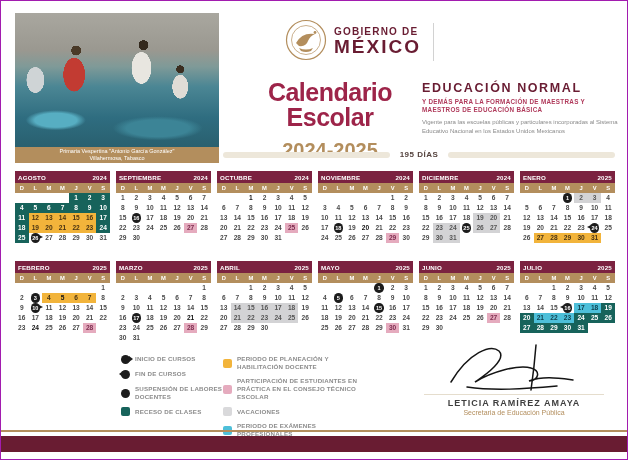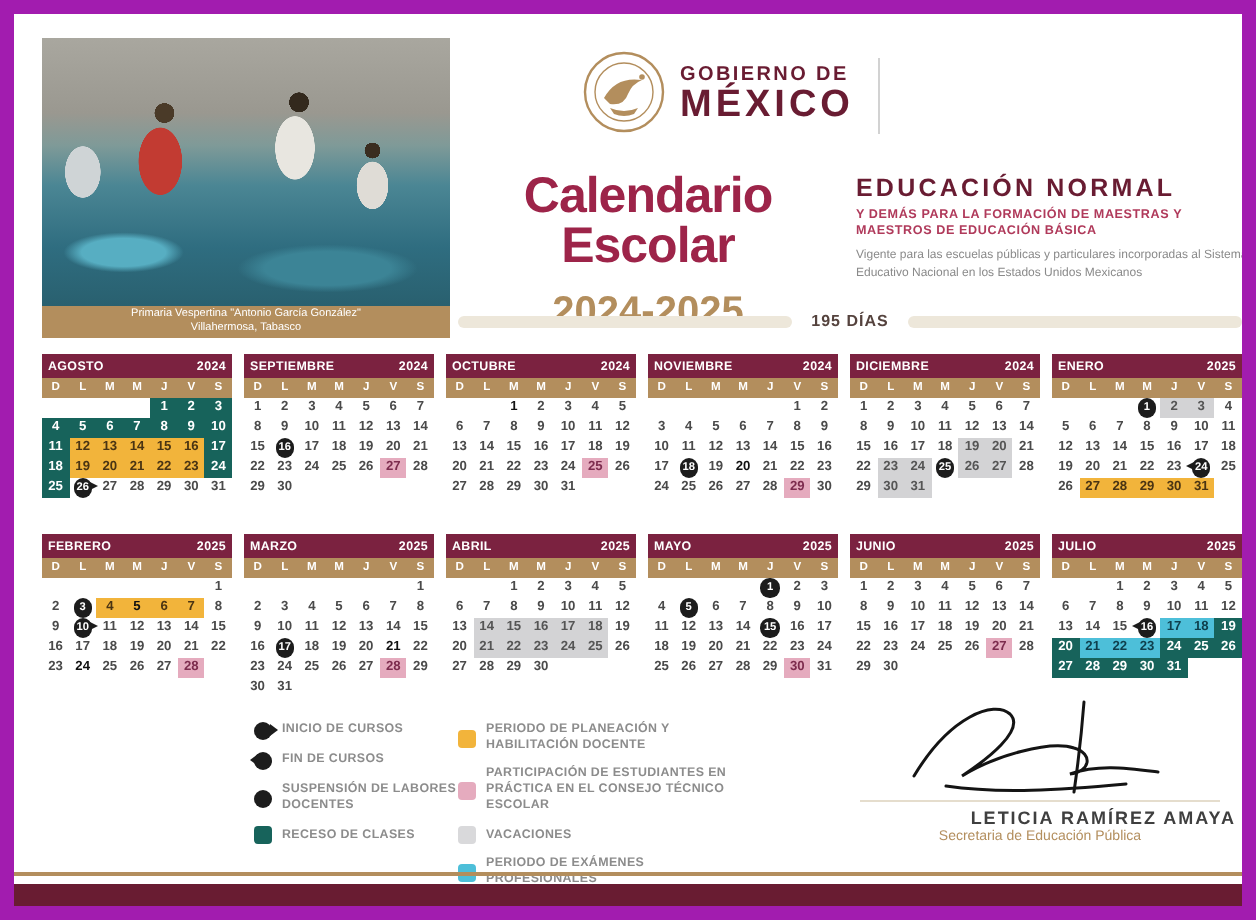--- a/index.html
+++ b/index.html
@@ -1,17 +1,17 @@
 <!DOCTYPE html>
 <html style="--maroon: #7B2240; --wine: #691C32; --gold: #B38E5D; --accent-red: #9D2449; --receso: #17635B; --plan: #F2B43B; --vac: #D3D3D5; --cte: #E5ABBE; --exam: #4DBFD9; --black-day: #1C1C1C;"><head>
 <meta charset="utf-8">
 <style>
   html,body{margin:0;padding:0;background:#fff;}
   .page{position:relative;width:628px;height:460px;background:#fff;overflow:hidden;
-        font-family:"Liberation Sans",sans-serif;border:7px solid #a21caf;box-sizing:border-box;}
+        font-family:"Liberation Sans",sans-serif;border:1px solid #a21caf;box-sizing:border-box;}
 
   
   .photo{position:absolute;left:14px;top:12px;width:204px;height:150px;}
   .photo-img{position:absolute;left:0;right:0;top:0;bottom:16px;
     background:
       radial-gradient(circle 5px at 30% 28%, #4a3a28 98%, transparent),
       radial-gradient(ellipse 11px 17px at 29% 46%, #c23b32 98%, transparent),
       radial-gradient(circle 5px at 63% 24%, #33291d 98%, transparent),
       radial-gradient(ellipse 10px 16px at 62% 41%, #e8e6e0 98%, transparent),
       radial-gradient(ellipse 8px 12px at 81% 55%, #dfdcd6 98%, transparent),
@@ -27,21 +27,21 @@
   .gov{position:absolute;left:284px;top:15px;width:336px;height:52px;display:flex;align-items:center;}
   .seal{flex:0 0 auto;}
   .gov-text{margin-left:7px;color:var(--wine,#691C32);}
   .gov-line1{font-size:10px;font-weight:bold;letter-spacing:1.2px;}
   .gov-line2{font-size:19px;font-weight:800;letter-spacing:2px;margin-top:-1px;}
   .gov-divider{width:1px;height:38px;background:#d2d2d2;margin:0 12px;}
   .edu-word{font-family:"Liberation Serif",serif;font-size:17px;font-weight:bold;color:var(--wine,#691C32);letter-spacing:1px;}
   .edu-sub{font-size:4.5px;color:var(--accent-red,#9D2449);letter-spacing:.6px;margin-top:2px;}
 
   
-  .title-left{position:absolute;left:218px;top:79px;width:198px;text-align:center;}
+  .title-left{position:absolute;left:218px;top:79px;width:198px;text-align:center;padding-left:12px;}
   .t-main{font-size:25px;font-weight:800;color:var(--accent-red,#9D2449);letter-spacing:-.5px;line-height:1;}
   .t-years{font-size:20px;font-weight:800;color:var(--gold,#B38E5D);margin-top:10px;line-height:1;}
   .title-right{position:absolute;left:421px;top:81px;width:196px;}
   .tr-title{font-size:12.5px;font-weight:800;color:var(--wine,#691C32);letter-spacing:1.6px;line-height:1;}
   .tr-sub{font-size:6.3px;font-weight:bold;color:#B03A5B;margin-top:3px;line-height:1.4;letter-spacing:.3px;}
   .tr-note{font-size:6px;color:#8a8a8a;margin-top:3px;line-height:1.4;}
 
   
   .dias{position:absolute;left:222px;top:149px;width:392px;display:flex;align-items:center;gap:10px;}
   .dias-bar{flex:1;height:6px;background:#EDE7DA;border-radius:3px;}
@@ -82,21 +82,21 @@
   .li-fin::before{content:"";position:absolute;right:7.5px;top:1.3px;
       border-right:4.5px solid var(--black-day,#1c1c1c);border-top:3.2px solid transparent;border-bottom:3.2px solid transparent;}
   .sq-receso{background:var(--receso,#17635B);} .sq-plan{background:var(--plan,#F2B43B);}
   .sq-cte{background:var(--cte,#E5ABBE);} .sq-vac{background:#D9D9DB;} .sq-exam{background:var(--exam,#4DBFD9);}
   .leg-label{font-size:6.2px;color:#8c8c8c;font-weight:600;line-height:1.3;letter-spacing:.2px;}
 
   
   .sig{position:absolute;left:415px;top:341px;width:196px;text-align:center;}
   .sig svg{display:block;margin:0 auto;}
   .sig-line{height:1px;background:#e5ddcd;margin:0 8px;}
-  .sig-name{font-size:9px;font-weight:800;color:#3f3f3f;letter-spacing:1px;margin-top:3px;text-align:right;}
+  .sig-name{font-size:9px;font-weight:800;color:#3f3f3f;letter-spacing:1px;margin-top:3px;}
   .sig-role{font-size:7px;color:var(--gold,#B38E5D);margin-top:1px;}
 
   
   .gold-rule{position:absolute;left:0;right:0;top:429px;height:2px;background:var(--gold,#B38E5D);}
   .bottom-bar{position:absolute;left:0;right:0;top:435px;height:16px;background:var(--wine,#691C32);}
 </style>
 </head>
 <body>
 
 <div class="page">

